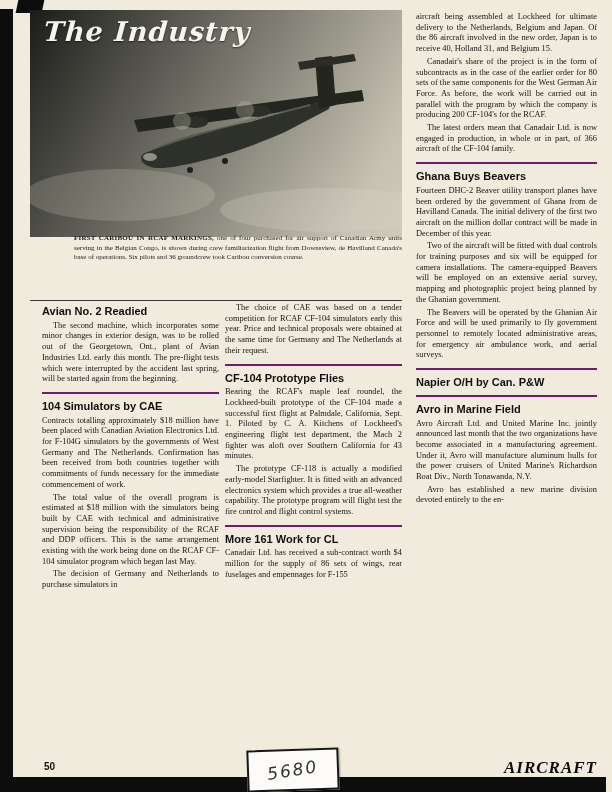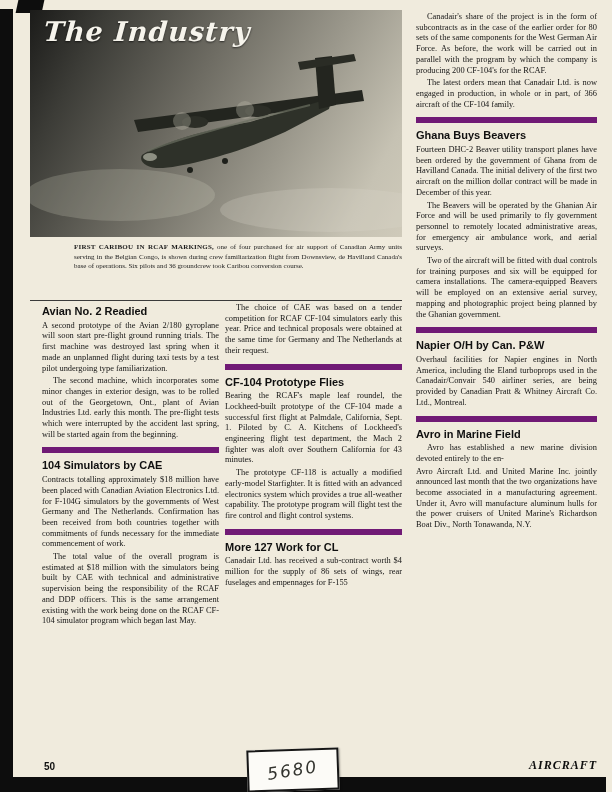--- a/index.html
+++ b/index.html
@@ -26,53 +26,53 @@
     font-family:"DejaVu Serif", serif;
     font-style:italic; font-weight:bold;
     font-size:27px; letter-spacing:1px;
     text-shadow:0 1px 2px rgba(0,0,0,.6);
     transform:skewX(-4deg);
   }
   .plane { position:absolute; left:0; top:0; width:100%; height:100%; }
 
   
   .caption {
-    position:absolute; left:74px; top:243px; width:328px;
+    position:absolute; left:74px; top:234px; width:328px;
     font-size:7px; line-height:9.6px; text-align:justify; color:#1c1c1c;
   }
   .caption b { font-weight:bold; letter-spacing:.2px; }
 
   .divider { position:absolute; left:30px; top:300px; width:372px; border-top:1px solid #3a3a3a; }
 
   
   .col { position:absolute; font-size:8.4px; line-height:10.7px; text-align:justify; color:#141414; }
   .col1 { left:42px;  top:303px; width:177px; }
   .col2 { left:225px; top:303px; width:177px; }
   .col3 { left:416px; top:12px;  width:181px; }
 
   .art-head {
     font-family:"Liberation Sans", sans-serif;
     font-size:11px; font-weight:bold; color:#101010;
     text-align:left; margin:3px 0 4px;
   }
-  .article.ruled { border-top:6px solid #701a75; margin-top:7px; padding-top:4px; }
+  .article.ruled { border-top:2px solid #701a75; margin-top:7px; padding-top:4px; }
   .body-p { margin:0 0 2px; }
   .body-p.indent { text-indent:11px; }
 
   
   .footer-num {
     position:absolute; left:44px; top:761px;
     font-family:"Liberation Sans", sans-serif; font-weight:bold;
     font-size:10px; color:#101010;
   }
   .mag-name {
     position:absolute; right:15px; top:758px;
     font-family:"Liberation Serif", serif;
     font-weight:bold; font-style:italic;
-    font-size:12px; letter-spacing:1px; color:#0d0d0d;
+    font-size:17px; letter-spacing:1px; color:#0d0d0d;
   }
   .bottom-bar { position:absolute; left:0; top:777px; width:606px; height:15px; background:#0d0d0d; }
   .slip {
     position:absolute; left:247px; top:749px; width:92px; height:42px;
     background:#fcfbf7; border:2px solid #161616;
     transform:rotate(-2deg); z-index:6;
     display:flex; align-items:center; justify-content:center;
     box-shadow:1px 1px 2px rgba(0,0,0,.35);
   }
   .slip-text {
@@ -114,64 +114,64 @@
   <div class="photo-title">The Industry</div>
 </div>
 
 <p class="caption"><b>FIRST CARIBOU IN RCAF MARKINGS,</b><span> one of four purchased for air support of Canadian Army units serving in the Belgian Congo, is shown during crew familiarization flight from Downsview, de Havilland Canada's base of operations. Six pilots and 36 groundcrew took Caribou conversion course.</span></p>
 
 <div class="divider"></div>
 
 <div class="col col1">
   <section class="article">
     <h3 class="art-head">Avian No. 2 Readied</h3>
-    <p class="body-p">A second prototype of the Avian 2/180 gyroplane will soon start pre-flight ground running trials. The first machine was destroyed last spring when it made an unplanned flight during taxi tests by a test pilot undergoing type familiarization.</p>
     <p class="body-p indent">The second machine, which incorporates some minor changes in exterior design, was to be rolled out of the Georgetown, Ont., plant of Avian Industries Ltd. early this month. The pre-flight tests which were interrupted by the accident last spring, will be started again from the beginning.</p>
   </section>
   <section class="article ruled">
     <h3 class="art-head">104 Simulators by CAE</h3>
     <p class="body-p">Contracts totalling approximately $18 million have been placed with Canadian Aviation Electronics Ltd. for F-104G simulators by the governments of West Germany and The Netherlands. Confirmation has been received from both countries together with commitments of funds necessary for the immediate commencement of work.</p>
     <p class="body-p indent">The total value of the overall program is estimated at $18 million with the simulators being built by CAE with technical and administrative supervision being the responsibility of the RCAF and DDP officers. This is the same arrangement existing with the work being done on the RCAF CF-104 simulator program which began last May.</p>
+    <p class="body-p indent">The decision of Germany and Netherlands to purchase simulators in</p>
   </section>
 </div>
 
 <div class="col col2">
   <section class="article">
     <p class="body-p indent">The choice of CAE was based on a tender competition for RCAF CF-104 simulators early this year. Price and technical proposals were obtained at the same time for Germany and The Netherlands at their request.</p>
   </section>
   <section class="article ruled">
     <h3 class="art-head">CF-104 Prototype Flies</h3>
     <p class="body-p">Bearing the RCAF's maple leaf roundel, the Lockheed-built prototype of the CF-104 made a successful first flight at Palmdale, California, Sept. 1. Piloted by C. A. Kitchens of Lockheed's engineering flight test department, the Mach 2 fighter was aloft over Southern California for 43 minutes.</p>
     <p class="body-p indent">The prototype CF-118 is actually a modified early-model Starfighter. It is fitted with an advanced electronics system which provides a true all-weather capability. The prototype program will flight test the fire control and flight control systems.</p>
   </section>
   <section class="article ruled">
-    <h3 class="art-head">More 127 Work for CL</h3>
+    <h3 class="art-head">More 161 Work for CL</h3>
     <p class="body-p">Canadair Ltd. has received a sub-contract worth $4 million for the supply of 86 sets of wings, rear fuselages and empennages for F-155</p>
   </section>
 </div>
 
 <div class="col col3">
   <section class="article">
+    <p class="body-p">aircraft being assembled at Lockheed for ultimate delivery to the Netherlands, Belgium and Japan. Of the 86 aircraft involved in the new order, Japan is to receive 40, Holland 31, and Belgium 15.</p>
     <p class="body-p indent">Canadair's share of the project is in the form of subcontracts as in the case of the earlier order for 80 sets of the same components for the West German Air Force. As before, the work will be carried out in parallel with the program by which the company is producing 200 CF-104's for the RCAF.</p>
     <p class="body-p indent">The latest orders mean that Canadair Ltd. is now engaged in production, in whole or in part, of 366 aircraft of the CF-104 family.</p>
   </section>
   <section class="article ruled">
     <h3 class="art-head">Ghana Buys Beavers</h3>
     <p class="body-p">Fourteen DHC-2 Beaver utility transport planes have been ordered by the government of Ghana from de Havilland Canada. The initial delivery of the first two aircraft on the million dollar contract will be made in December of this year.</p>
+    <p class="body-p indent">Two of the aircraft will be fitted with dual controls for training purposes and six will be equipped for camera installations. The camera-equipped Beavers will be employed on an extensive aerial survey, mapping and photographic project being planned by the Ghanian government.</p>
     <p class="body-p indent">The Beavers will be operated by the Ghanian Air Force and will be used primarily to fly government personnel to remotely located administrative areas, for emergency air ambulance work, and aerial surveys.</p>
-    <p class="body-p indent">Two of the aircraft will be fitted with dual controls for training purposes and six will be equipped for camera installations. The camera-equipped Beavers will be employed on an extensive aerial survey, mapping and photographic project being planned by the Ghanian government.</p>
   </section>
   <section class="article ruled">
     <h3 class="art-head">Napier O/H by Can. P&amp;W</h3>
-    <p class="body-p">Overhaul facilities for Napier engines in North America, including the Eland turboprops used in the Canadair/Convair 540 airliner series, are being provided by Canadian Pratt &amp; Whitney Aircraft Co. Ltd., Montreal.</p>
   </section>
   <section class="article ruled">
     <h3 class="art-head">Avro in Marine Field</h3>
+    <p class="body-p">Avro Aircraft Ltd. and United Marine Inc. jointly announced last month that the two organizations have become associated in a manufacturing agreement. Under it, Avro will manufacture aluminum hulls for the power cruisers of United Marine's Richardson Boat Div., North Tonawanda, N.Y.</p>
     <p class="body-p indent">Avro has established a new marine division devoted entirely to the en-</p>
-    <p class="body-p">Avro Aircraft Ltd. and United Marine Inc. jointly announced last month that the two organizations have become associated in a manufacturing agreement. Under it, Avro will manufacture aluminum hulls for the power cruisers of United Marine's Richardson Boat Div., North Tonawanda, N.Y.</p>
   </section>
 </div>
 
 <div class="footer-num">50</div>
 <div class="mag-name">AIRCRAFT</div>
 <div class="bottom-bar"></div>
 <div class="slip">
   <span class="slip-text">5680</span>
 </div>
 

